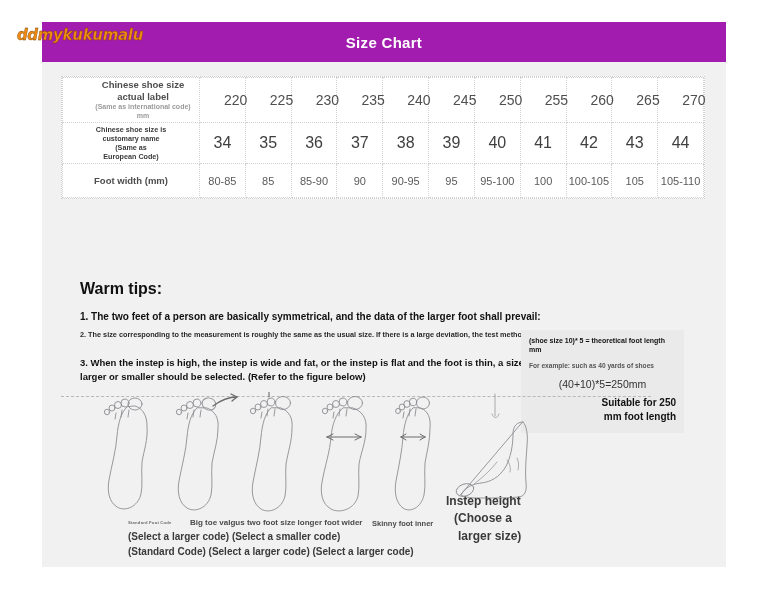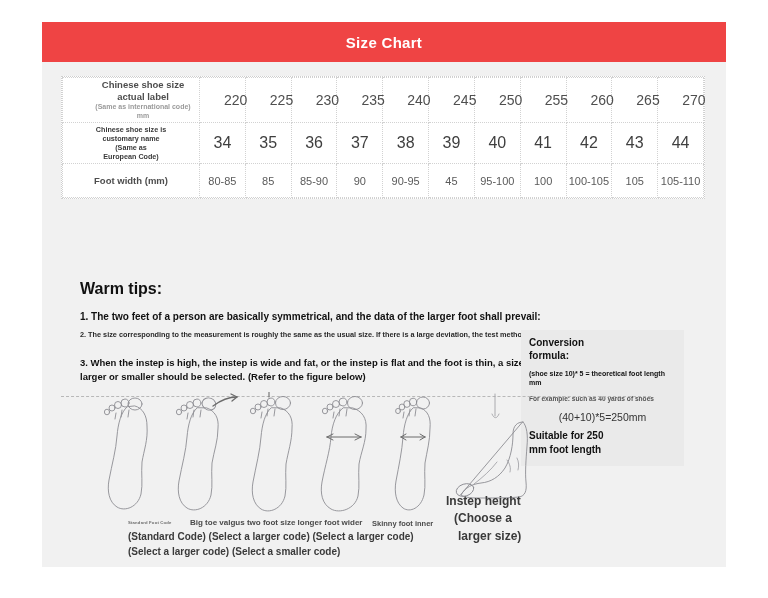--- a/index.html
+++ b/index.html
@@ -18,21 +18,21 @@
     position:absolute;
     left:42px;top:22px;
     width:684px;height:545px;
     background:#f1f1f1;
   }
 
   
   .header{
     position:absolute;left:0;top:0;
     width:684px;height:40px;
-    background:#ef4444;
+    background:#a21caf;
   }
   .logo{
     position:absolute;left:-42px;top:-2px;
     width:160px;height:30px;
     display:flex;align-items:center;justify-content:center;
   }
   .logo-text{
     font-family:"DejaVu Sans", sans-serif;
     font-style:italic;font-weight:bold;
     font-size:15px;letter-spacing:-0.3px;
@@ -129,21 +129,21 @@
   }
   .conv-line2{
     font-size:6.6px;font-weight:bold;color:#555;line-height:1.3;
     margin-bottom:7px;
   }
   .conv-line3{
     font-size:10.5px;color:#333;text-align:center;line-height:1.3;
     margin-bottom:5px;
   }
   .conv-line4{
-    font-size:10px;font-weight:bold;color:#111;text-align:left;line-height:1.35;
+    font-size:10px;font-weight:bold;color:#111;text-align:right;line-height:1.35;margin-left:16px;
   }
 
   
   .figure{
     position:absolute;left:57px;top:370px;
     width:430px;height:125px;
   }
   .figure svg{display:block;}
   .dashline{
     position:absolute;left:19px;top:374px;
@@ -183,20 +183,24 @@
   .cap-instep .c3{display:block;padding-left:12px;}
 </style>
 </head>
 <body>
 
 <div class="page">
   <div class="sheet">
 
     <div class="header">
       <div class="header-title">Size Chart</div>
+    </div>
+    <div class="logo">
+      <div class="logo-swoosh"></div>
+      <span class="logo-text">ddmykukumalu</span>
     </div>
 
     <div class="table-wrap">
       <table class="size">
         <tbody>
             <tr class="r1">
           <td class="rowhead">
             <span class="big">Chinese shoe size</span>
             <span class="big">actual label</span>
             <span class="sub">(Same as international code)</span>
@@ -235,41 +239,37 @@
         </tr>
         <tr class="r3">
           <td class="rowhead">
             <span class="big">Foot width (mm)</span>
           </td>
           <td class="val">80-85</td>
           <td class="val">85</td>
           <td class="val">85-90</td>
           <td class="val">90</td>
           <td class="val">90-95</td>
-          <td class="val">45</td>
+          <td class="val">95</td>
           <td class="val">95-100</td>
           <td class="val">100</td>
           <td class="val">100-105</td>
           <td class="val">105</td>
           <td class="val">105-110</td>
         </tr>
       </tbody>
         </table>
     </div>
 
     <div class="tips-title">Warm tips:</div>
     <div class="tip1">1. The two feet of a person are basically symmetrical, and the data of the larger foot shall prevail:</div>
     <div class="tip2">2. The size corresponding to the measurement is roughly the same as the usual size. If there is a large deviation, the test method is incorrect or the data is not allowed:</div>
     <div class="tip3">3. When the instep is high, the instep is wide and fat, or the instep is flat and the foot is thin, a size larger or smaller should be selected. (Refer to the figure below)</div>
 
     <div class="conv">
-      <div class="conv-title">
-        <div>Conversion</div>
-        <div>formula:</div>
-      </div>
       <div class="conv-line1">(shoe size 10)* 5 = theoretical foot length mm</div>
       <div class="conv-line2">For example: such as 40 yards of shoes</div>
       <div class="conv-line3">(40+10)*5=250mm</div>
       <div class="conv-line4">
         <div>Suitable for 250</div>
         <div>mm foot length</div>
       </div>
     </div>
 
     <div class="dashline"></div>
@@ -349,22 +349,22 @@
           </g>
 
         </g>
       </svg>
     </div>
 
     <div class="cap-tiny">Standard Foot Code</div>
     <div class="cap-row">Big toe valgus two foot size longer foot wider</div>
     <div class="cap-skinny">Skinny foot inner</div>
     <div class="cap-codes">
+      <div>(Select a larger code) (Select a smaller code)</div>
       <div>(Standard Code) (Select a larger code) (Select a larger code)</div>
-      <div>(Select a larger code) (Select a smaller code)</div>
     </div>
     <div class="cap-instep">
       <span>Instep height</span>
       <span class="c2">(Choose a</span>
       <span class="c3">larger size)</span>
     </div>
 
   </div>
 </div>
 

